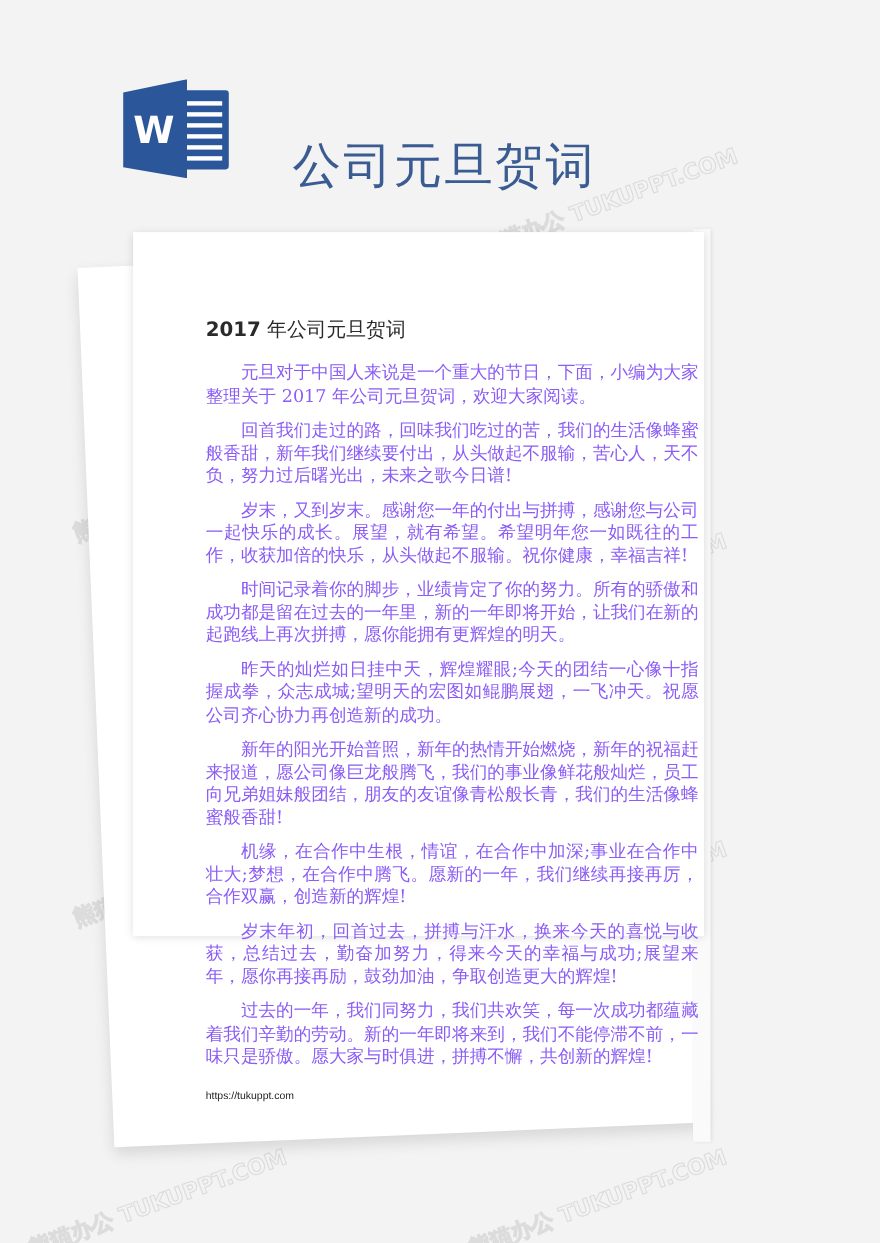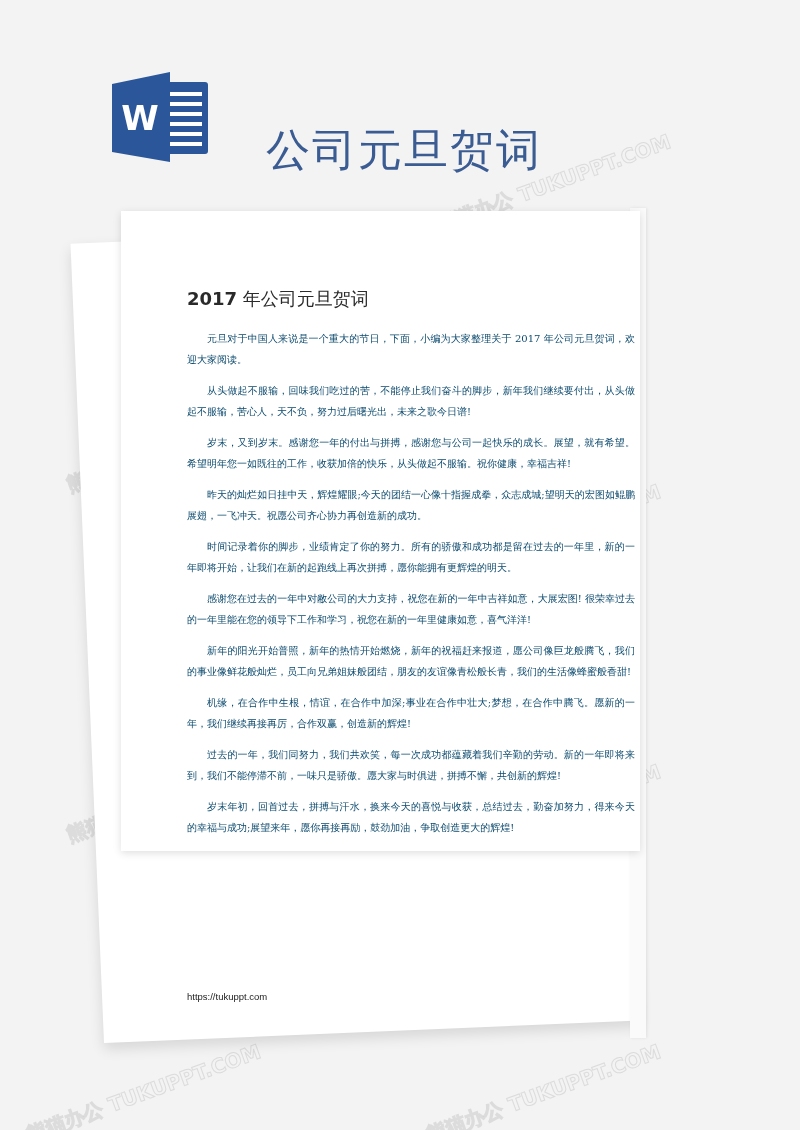--- a/index.html
+++ b/index.html
@@ -35,21 +35,21 @@
     background:#ffffff; box-shadow:0 2px 8px rgba(0,0,0,0.13);
   }
   .doc-title {
     position:absolute; left:66px; top:76px;
     font-family:"DejaVu Sans", "Liberation Sans", sans-serif;
     font-size:18px; font-weight:bold; color:#2a2a2a;
   }
   .doc-title .rest { font-weight:normal; }
   .body-text {
     position:absolute; left:66px; top:118px; width:448px;
-    font-size:10px; line-height:20.5px; color:#0c4a6e;
+    font-size:16px; line-height:20.5px; color:#8b5cf6;
   }
   .para { text-indent:2em; margin:0 0 11px 0; text-align:justify; }
   .footer-url {
     position:absolute; left:66px; top:780px;
     font-family:"Liberation Sans", sans-serif; font-size:9.5px; color:#222;text-align:right;
   }
 </style>
 </head>
 <body>
 
@@ -79,25 +79,24 @@
 <div class="paper-back"></div>
 <div class="paper-right"></div>
 
 <div class="paper">
   <div class="doc-title">
     <span>2017</span><span class="rest"> 年公司元旦贺词</span>
   </div>
 
   <div class="body-text">
     <p class="para">元旦对于中国人来说是一个重大的节日，下面，小编为大家整理关于 2017 年公司元旦贺词，欢迎大家阅读。</p>
-    <p class="para">从头做起不服输，回味我们吃过的苦，不能停止我们奋斗的脚步，新年我们继续要付出，从头做起不服输，苦心人，天不负，努力过后曙光出，未来之歌今日谱!</p>
+    <p class="para">回首我们走过的路，回味我们吃过的苦，我们的生活像蜂蜜般香甜，新年我们继续要付出，从头做起不服输，苦心人，天不负，努力过后曙光出，未来之歌今日谱!</p>
     <p class="para">岁末，又到岁末。感谢您一年的付出与拼搏，感谢您与公司一起快乐的成长。展望，就有希望。希望明年您一如既往的工作，收获加倍的快乐，从头做起不服输。祝你健康，幸福吉祥!</p>
+    <p class="para">时间记录着你的脚步，业绩肯定了你的努力。所有的骄傲和成功都是留在过去的一年里，新的一年即将开始，让我们在新的起跑线上再次拼搏，愿你能拥有更辉煌的明天。</p>
     <p class="para">昨天的灿烂如日挂中天，辉煌耀眼;今天的团结一心像十指握成拳，众志成城;望明天的宏图如鲲鹏展翅，一飞冲天。祝愿公司齐心协力再创造新的成功。</p>
-    <p class="para">时间记录着你的脚步，业绩肯定了你的努力。所有的骄傲和成功都是留在过去的一年里，新的一年即将开始，让我们在新的起跑线上再次拼搏，愿你能拥有更辉煌的明天。</p>
-    <p class="para">感谢您在过去的一年中对敝公司的大力支持，祝您在新的一年中吉祥如意，大展宏图! 很荣幸过去的一年里能在您的领导下工作和学习，祝您在新的一年里健康如意，喜气洋洋!</p>
     <p class="para">新年的阳光开始普照，新年的热情开始燃烧，新年的祝福赶来报道，愿公司像巨龙般腾飞，我们的事业像鲜花般灿烂，员工向兄弟姐妹般团结，朋友的友谊像青松般长青，我们的生活像蜂蜜般香甜!</p>
     <p class="para">机缘，在合作中生根，情谊，在合作中加深;事业在合作中壮大;梦想，在合作中腾飞。愿新的一年，我们继续再接再厉，合作双赢，创造新的辉煌!</p>
+    <p class="para">岁末年初，回首过去，拼搏与汗水，换来今天的喜悦与收获，总结过去，勤奋加努力，得来今天的幸福与成功;展望来年，愿你再接再励，鼓劲加油，争取创造更大的辉煌!</p>
     <p class="para">过去的一年，我们同努力，我们共欢笑，每一次成功都蕴藏着我们辛勤的劳动。新的一年即将来到，我们不能停滞不前，一味只是骄傲。愿大家与时俱进，拼搏不懈，共创新的辉煌!</p>
-    <p class="para">岁末年初，回首过去，拼搏与汗水，换来今天的喜悦与收获，总结过去，勤奋加努力，得来今天的幸福与成功;展望来年，愿你再接再励，鼓劲加油，争取创造更大的辉煌!</p>
   </div>
 
   <div class="footer-url">https://tukuppt.com</div>
 </div>
 
 </body></html>

